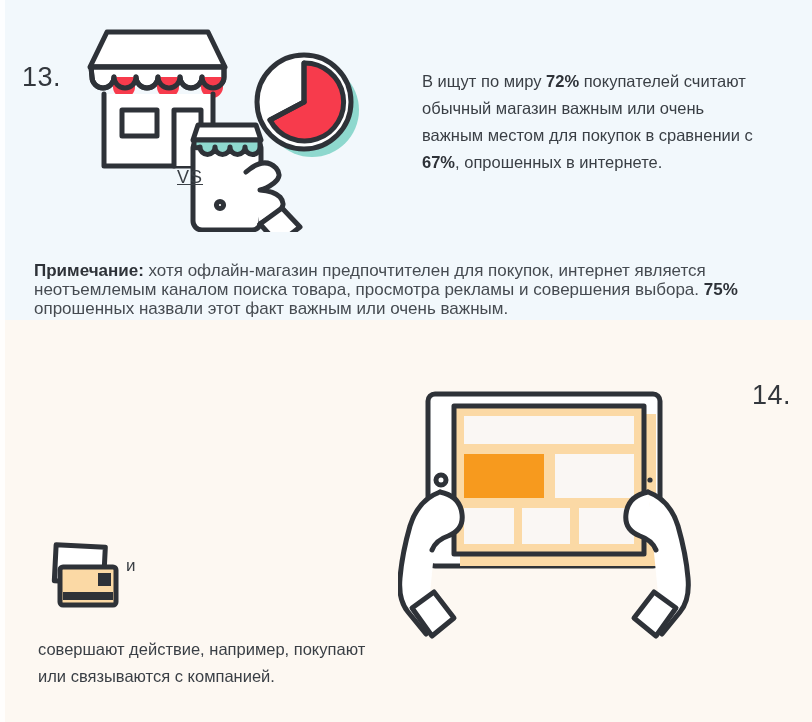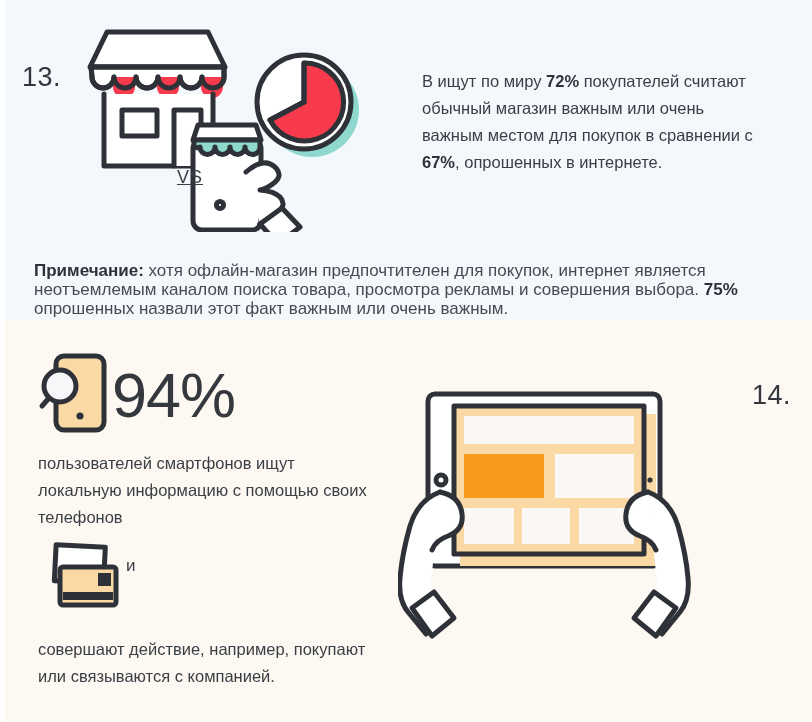--- a/index.html
+++ b/index.html
@@ -204,36 +204,20 @@
   <div class="note">
     <b>Примечание:</b><span> хотя офлайн-магазин предпочтителен для покупок, интернет является неотъемлемым каналом поиска товара, просмотра рекламы и совершения выбора. </span><b>75%</b><span> опрошенных назвали этот факт важным или очень важным.</span>
   </div>
 
   <div class="panel-bottom">
     <div class="edge-strip"></div>
   </div>
 
   <div class="section-number" id="num-14">14.</div>
 
-  <div class="stat-block" id="stat-94">
-    <div class="stat-row">
-      <div class="stat-icon">
-        <svg width="72" height="86" viewBox="0 0 72 86" xmlns="http://www.w3.org/2000/svg">
-          <rect x="18" y="6" width="48" height="74" rx="8" fill="#FBD9A5" stroke="#2E3238" stroke-width="5"></rect>
-          <circle cx="42" cy="66" r="3.6" fill="#2E3238"></circle>
-          <g stroke="#2E3238" stroke-width="5" stroke-linecap="round" fill="#F7F7FA">
-            <circle cx="22" cy="36" r="16"></circle>
-            <path d="M11 48 L4 56" fill="none"></path>
-          </g>
-        </svg>
-      </div>
-      <div class="stat-pct">94%</div>
-    </div>
-    <div class="stat-caption">пользователей смартфонов ищут локальную информацию с помощью своих телефонов</div>
-  </div>
 
   <div class="stat-block" id="stat-90">
     <div class="stat-row">
       <div class="stat-icon">
         <svg width="84" height="80" viewBox="0 0 84 80" xmlns="http://www.w3.org/2000/svg">
           <g stroke="#2E3238" stroke-width="5" stroke-linejoin="round">
             <path d="M22 6 L70 17 L62 52 L14 41 Z" fill="#FFFFFF" transform="rotate(-10 42 30)"></path>
             <rect x="22" y="32" width="56" height="38" rx="3" fill="#FBD9A5"></rect>
             <rect x="60" y="38" width="13" height="13" fill="#2E3238" stroke="none"></rect>
             <rect x="25" y="57" width="50" height="8" fill="#2E3238" stroke="none"></rect>

